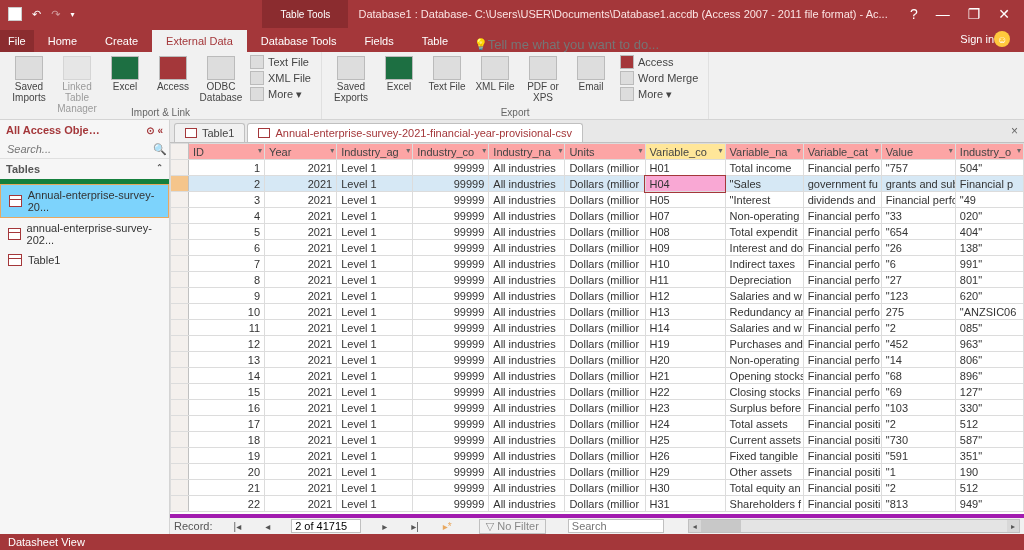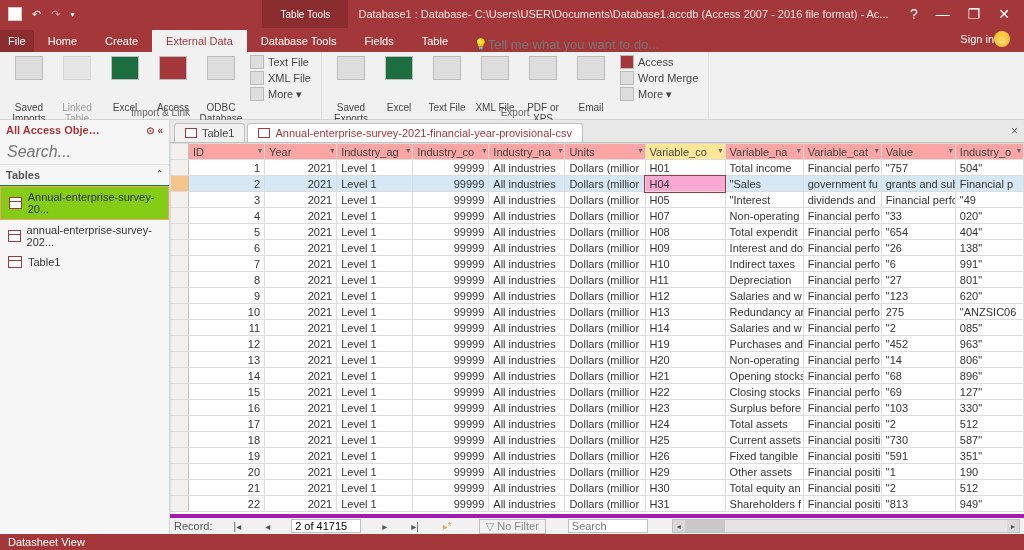--- a/index.html
+++ b/index.html
@@ -24,36 +24,36 @@
 .ribbon-tabs .signin { padding: 5px 14px; display: flex; align-items: center; gap: 0; }
 .ribbon-tabs .signin .smiley { width: 16px; height: 16px; border-radius: 50%; background: #ffc83d; display: inline-flex; align-items: center; justify-content: center; font-size: 10px; }
 
 
 .ribbon { height: 68px; background: #f1f1f1; border-bottom: 1px solid #d4d4d4; display: flex; }
 .ribbon .group { border-right: 1px solid #e0e0e0; padding: 2px 6px 0 6px; display: flex; flex-direction: column; position: relative; }
 .ribbon .group .row { display: flex; gap: 2px; }
 .ribbon .group .label { position: absolute; bottom: 1px; left: 0; right: 0; text-align: center; font-size: 10px; color: #666; }
 .ribbon .btn-lg { width: 46px; display: flex; flex-direction: column; align-items: center; gap: 1px; padding: 2px; }
 .ribbon .btn-lg .ico { width: 28px; height: 24px; background: #ddd; border: 1px solid #bbb; }
-.ribbon .btn-lg .lbl { font-size: 10px; text-align: center; line-height: 1.1; color: #444; margin-top: 21px; }
+.ribbon .btn-lg .lbl { font-size: 10px; text-align: center; line-height: 1.1; color: #444; }
 .ribbon .btn-sm { display: flex; align-items: center; gap: 4px; padding: 1px 4px; font-size: 10px; color: #444; }
 .ribbon .btn-sm .ico { width: 14px; height: 14px; background: #ddd; border: 1px solid #bbb; }
 .ribbon .col { display: flex; flex-direction: column; gap: 0px; }
 
 
 .workspace { position: absolute; top: 120px; left: 0; right: 0; bottom: 16px; display: flex; }
 
 
 .navpane { width: 170px; border-right: 1px solid #d4d4d4; background: #f6f6f6; display: flex; flex-direction: column; }
 .navpane .header { padding: 4px 6px; font-size: 14px; color: #a4373a; font-weight: 600; display: flex; justify-content: space-between; align-items: center; }
 .navpane .search-row { display: flex; align-items: center; padding: 0 4px; border-bottom: 1px solid #e0e0e0; }
-.navpane .search-row input { flex: 1; border: none; background: transparent; font-size: 16px; font-style: italic; color: #888; padding: 3px; outline: none; }
-.navpane .section { padding: 4px 6px; font-size: 11px; font-weight: 600; color: #555; border-bottom: 1px solid #15803d; }
+.navpane .search-row input { flex: 1; border: none; background: transparent; font-size: 11px; font-style: italic; color: #888; padding: 3px; outline: none; }
+.navpane .section { padding: 4px 6px; font-size: 11px; font-weight: 600; color: #555; border-bottom: 5px solid #15803d; }
 .navpane .item { display: flex; align-items: center; gap: 6px; padding: 4px 8px; font-size: 11px; color: #333; }
-.navpane .item.selected { background: #84cc16; border: 1px solid #e8a860; }
+.navpane .item.selected { background: #7dd3fc; border: 1px solid #e8a860; }
 .navpane .item .tbl-ico { width: 14px; height: 12px; background: #fff; border: 1px solid #a4373a; position: relative; }
 .navpane .item .tbl-ico::before { content: ""; position: absolute; top: 3px; left: 0; right: 0; height: 1px; background: #a4373a; }
 
 
 .docarea { flex: 1; display: flex; flex-direction: column; background: #e8e8e8; position: relative; }
 .doc-tabs { height: 22px; display: flex; align-items: flex-end; background: #e8e8e8; padding-left: 4px; position: relative; }
 .doc-tabs .dtab { background: #f1f1f1; border: 1px solid #c0c0c0; border-bottom: none; padding: 3px 10px; font-size: 11px; color: #444; display: flex; align-items: center; gap: 5px; border-radius: 3px 3px 0 0; margin-right: 2px; }
 .doc-tabs .dtab.active { background: #fff; color: #a4373a; }
 .doc-tabs .dtab .tbl-ico { width: 12px; height: 10px; background: #fff; border: 1px solid #a4373a; }
 .doc-tabs .close-x { position: absolute; right: 6px; top: 4px; font-size: 12px; color: #666; }
@@ -69,21 +69,21 @@
 table.dsheet tr.selected td { background: #d6e8f5; }
 table.dsheet tr.selected td.editing { background: #f9a8d4; outline: 1px solid #a4373a; }
 table.dsheet .rowsel { width: 18px; background: #f4f0ed; border-right: 1px solid #c0c0c0; }
 table.dsheet tr.selected .rowsel { background: #f5c58b; }
 
 
 .recnav { height: 20px; background: #f1f1f1; border-top: 4px solid #a21caf; display: flex; align-items: center; font-size: 11px; color: #555; gap: 18px; padding: 0 4px; }
 .recnav .navbtn { padding: 0 3px; cursor: pointer; font-size: 10px; }
 .recnav input.rec { width: 70px; border: 1px solid #c0c0c0; font-size: 11px; padding: 0 3px; }
 .recnav .filter-box { border: 1px solid #c0c0c0; padding: 0 6px; color: #888; margin-left: 6px; display: flex; align-items: center; gap: 3px; }
-.recnav input.search { border: 1px solid #c0c0c0; width: 80px; font-size: 11px; padding: 0 3px; margin-left: 4px; }
+.recnav input.search { border: 1px solid #c0c0c0; width: 96px; font-size: 11px; padding: 0 3px; margin-left: 4px; }
 .recnav .hscroll { flex: 1; margin-left: 6px; height: 14px; background: #e4e4e4; position: relative; border: 1px solid #c0c0c0; }
 .recnav .hscroll .thumb { position: absolute; left: 12px; width: 40px; top: 0; bottom: 0; background: #c8c8c8; }
 .recnav .hscroll .ar { position: absolute; top: 0; bottom: 0; width: 12px; background: #d8d8d8; display: flex; align-items: center; justify-content: center; font-size: 8px; }
 .recnav .hscroll .ar.l { left: 0; }
 .recnav .hscroll .ar.r { right: 0; }
 
 
 .statusbar { position: absolute; bottom: 0; left: 0; right: 0; height: 16px; background: #a4373a; color: #fff; font-size: 10px; padding: 1px 8px; display: flex; align-items: center; }
 
 
@@ -105,21 +105,21 @@
 
 <div class="titlebar">
   <div class="qat">
     <span class="icon" style="background:#fff;border:1px solid #ccc"></span>
     <span>↶</span>
     <span style="opacity:.5">↷</span>
     <span style="font-size:8px">▾</span>
   </div>
   <div style="flex:0 0 180px"></div>
   <div class="tabletools-wrap">Table Tools</div>
-  <div class="title">Database1 : Database- C:\Users\USER\Documents\Database1.accdb (Access 2007 - 2016 file format) - Ac...</div>
+  <div class="title">Database1 : Database- C:\Users\USER\Documents\Database1.accdb (Access 2007 - 2011 file format) - Ac...</div>
   <div class="win-ctrls">
     <span>?</span>
     <span>—</span>
     <span>❐</span>
     <span>✕</span>
   </div>
 </div>
 
 <div class="ribbon-tabs">
   <div class="tab file">File</div>

